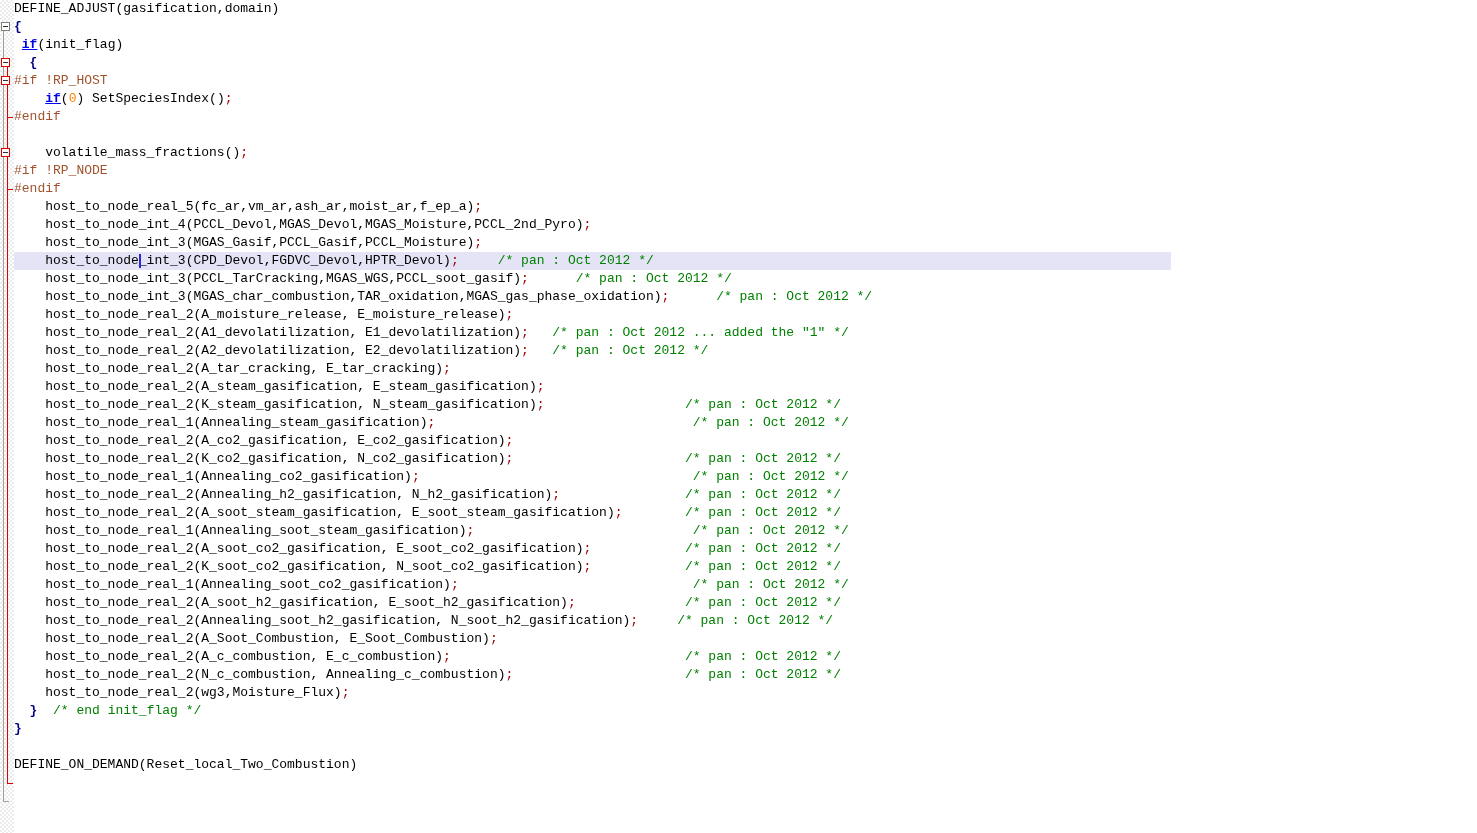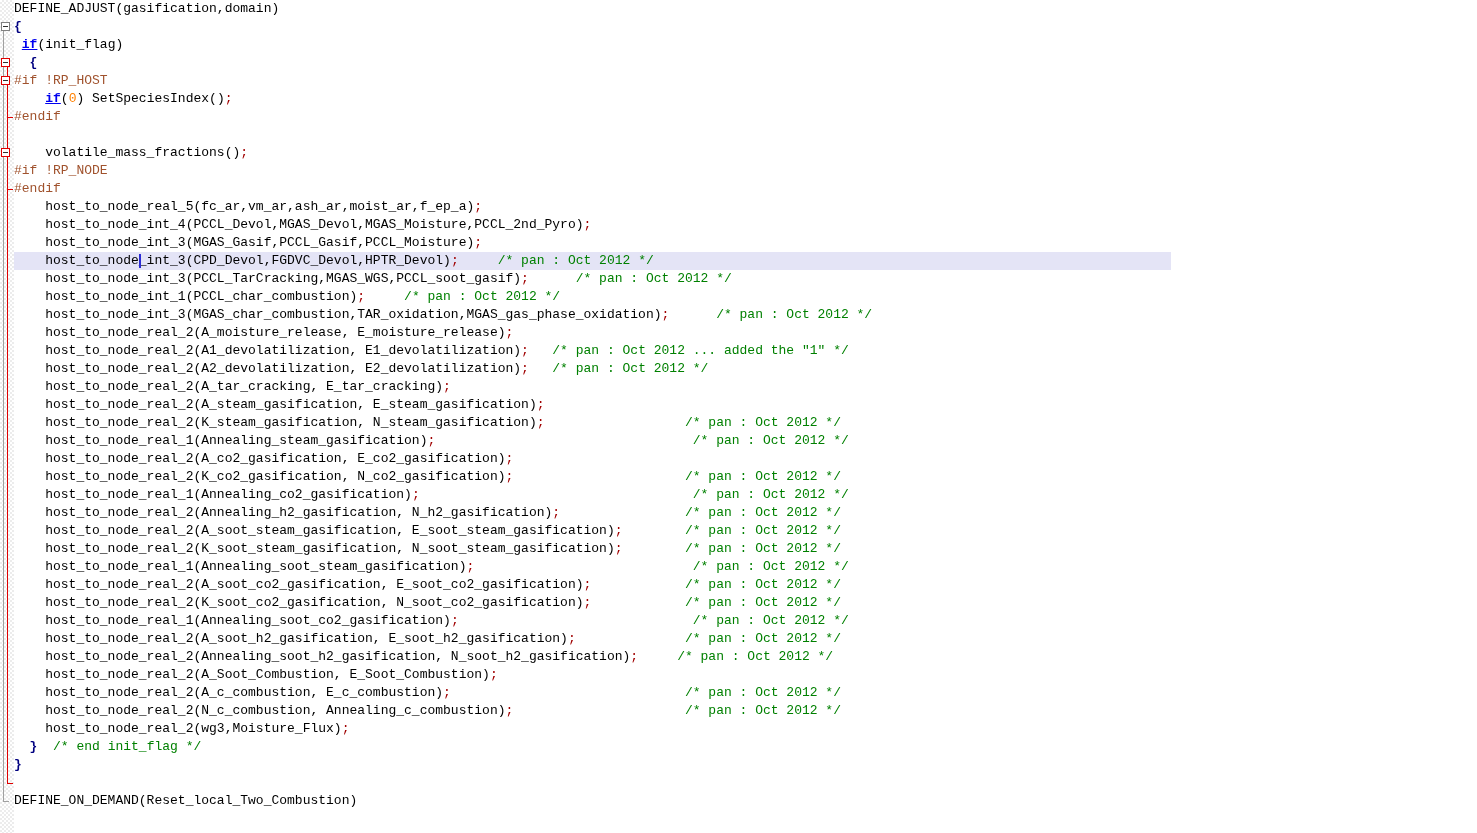--- a/index.html
+++ b/index.html
@@ -83,35 +83,33 @@
       <div class="line"><span class="t-d">#endif</span></div>
       <div class="line"></div>
       <div class="line"><span class="t-c">    volatile_mass_fractions()</span><span class="t-s">;</span></div>
       <div class="line"><span class="t-d">#if !RP_NODE</span></div>
       <div class="line"><span class="t-d">#endif</span></div>
       <div class="line"><span class="t-c">    host_to_node_real_5(fc_ar,vm_ar,ash_ar,moist_ar,f_ep_a)</span><span class="t-s">;</span></div>
       <div class="line"><span class="t-c">    host_to_node_int_4(PCCL_Devol,MGAS_Devol,MGAS_Moisture,PCCL_2nd_Pyro)</span><span class="t-s">;</span></div>
       <div class="line"><span class="t-c">    host_to_node_int_3(MGAS_Gasif,PCCL_Gasif,PCCL_Moisture)</span><span class="t-s">;</span></div>
       <div class="line current"><span class="t-c">    host_to_node_int_3(CPD_Devol,FGDVC_Devol,HPTR_Devol)</span><span class="t-s">;</span><span class="t-c">     </span><span class="t-m">/* pan : Oct 2012 */</span><span class="caret" style="left: 16ch;"></span></div>
       <div class="line"><span class="t-c">    host_to_node_int_3(PCCL_TarCracking,MGAS_WGS,PCCL_soot_gasif)</span><span class="t-s">;</span><span class="t-c">      </span><span class="t-m">/* pan : Oct 2012 */</span></div>
-      <div class="line"><span class="t-c">    host_to_node_int_1(PCCL_char_combustion)</span><span class="t-s">;</span><span class="t-c">     </span><span class="t-m">/* pan : Oct 2012 */</span></div>
       <div class="line"><span class="t-c">    host_to_node_int_3(MGAS_char_combustion,TAR_oxidation,MGAS_gas_phase_oxidation)</span><span class="t-s">;</span><span class="t-c">      </span><span class="t-m">/* pan : Oct 2012 */</span></div>
       <div class="line"><span class="t-c">    host_to_node_real_2(A_moisture_release, E_moisture_release)</span><span class="t-s">;</span></div>
       <div class="line"><span class="t-c">    host_to_node_real_2(A1_devolatilization, E1_devolatilization)</span><span class="t-s">;</span><span class="t-c">   </span><span class="t-m">/* pan : Oct 2012 ... added the "1" */</span></div>
       <div class="line"><span class="t-c">    host_to_node_real_2(A2_devolatilization, E2_devolatilization)</span><span class="t-s">;</span><span class="t-c">   </span><span class="t-m">/* pan : Oct 2012 */</span></div>
       <div class="line"><span class="t-c">    host_to_node_real_2(A_tar_cracking, E_tar_cracking)</span><span class="t-s">;</span></div>
       <div class="line"><span class="t-c">    host_to_node_real_2(A_steam_gasification, E_steam_gasification)</span><span class="t-s">;</span></div>
       <div class="line"><span class="t-c">    host_to_node_real_2(K_steam_gasification, N_steam_gasification)</span><span class="t-s">;</span><span class="t-c">                  </span><span class="t-m">/* pan : Oct 2012 */</span></div>
       <div class="line"><span class="t-c">    host_to_node_real_1(Annealing_steam_gasification)</span><span class="t-s">;</span><span class="t-c">                                 </span><span class="t-m">/* pan : Oct 2012 */</span></div>
       <div class="line"><span class="t-c">    host_to_node_real_2(A_co2_gasification, E_co2_gasification)</span><span class="t-s">;</span></div>
       <div class="line"><span class="t-c">    host_to_node_real_2(K_co2_gasification, N_co2_gasification)</span><span class="t-s">;</span><span class="t-c">                      </span><span class="t-m">/* pan : Oct 2012 */</span></div>
       <div class="line"><span class="t-c">    host_to_node_real_1(Annealing_co2_gasification)</span><span class="t-s">;</span><span class="t-c">                                   </span><span class="t-m">/* pan : Oct 2012 */</span></div>
       <div class="line"><span class="t-c">    host_to_node_real_2(Annealing_h2_gasification, N_h2_gasification)</span><span class="t-s">;</span><span class="t-c">                </span><span class="t-m">/* pan : Oct 2012 */</span></div>
       <div class="line"><span class="t-c">    host_to_node_real_2(A_soot_steam_gasification, E_soot_steam_gasification)</span><span class="t-s">;</span><span class="t-c">        </span><span class="t-m">/* pan : Oct 2012 */</span></div>
-      <div class="line"><span class="t-c">    host_to_node_real_2(K_soot_steam_gasification, N_soot_steam_gasification)</span><span class="t-s">;</span><span class="t-c">        </span><span class="t-m">/* pan : Oct 2012 */</span></div>
       <div class="line"><span class="t-c">    host_to_node_real_1(Annealing_soot_steam_gasification)</span><span class="t-s">;</span><span class="t-c">                            </span><span class="t-m">/* pan : Oct 2012 */</span></div>
       <div class="line"><span class="t-c">    host_to_node_real_2(A_soot_co2_gasification, E_soot_co2_gasification)</span><span class="t-s">;</span><span class="t-c">            </span><span class="t-m">/* pan : Oct 2012 */</span></div>
       <div class="line"><span class="t-c">    host_to_node_real_2(K_soot_co2_gasification, N_soot_co2_gasification)</span><span class="t-s">;</span><span class="t-c">            </span><span class="t-m">/* pan : Oct 2012 */</span></div>
       <div class="line"><span class="t-c">    host_to_node_real_1(Annealing_soot_co2_gasification)</span><span class="t-s">;</span><span class="t-c">                              </span><span class="t-m">/* pan : Oct 2012 */</span></div>
       <div class="line"><span class="t-c">    host_to_node_real_2(A_soot_h2_gasification, E_soot_h2_gasification)</span><span class="t-s">;</span><span class="t-c">              </span><span class="t-m">/* pan : Oct 2012 */</span></div>
       <div class="line"><span class="t-c">    host_to_node_real_2(Annealing_soot_h2_gasification, N_soot_h2_gasification)</span><span class="t-s">;</span><span class="t-c">     </span><span class="t-m">/* pan : Oct 2012 */</span></div>
       <div class="line"><span class="t-c">    host_to_node_real_2(A_Soot_Combustion, E_Soot_Combustion)</span><span class="t-s">;</span></div>
       <div class="line"><span class="t-c">    host_to_node_real_2(A_c_combustion, E_c_combustion)</span><span class="t-s">;</span><span class="t-c">                              </span><span class="t-m">/* pan : Oct 2012 */</span></div>
       <div class="line"><span class="t-c">    host_to_node_real_2(N_c_combustion, Annealing_c_combustion)</span><span class="t-s">;</span><span class="t-c">                      </span><span class="t-m">/* pan : Oct 2012 */</span></div>
       <div class="line"><span class="t-c">    host_to_node_real_2(wg3,Moisture_Flux)</span><span class="t-s">;</span></div>

